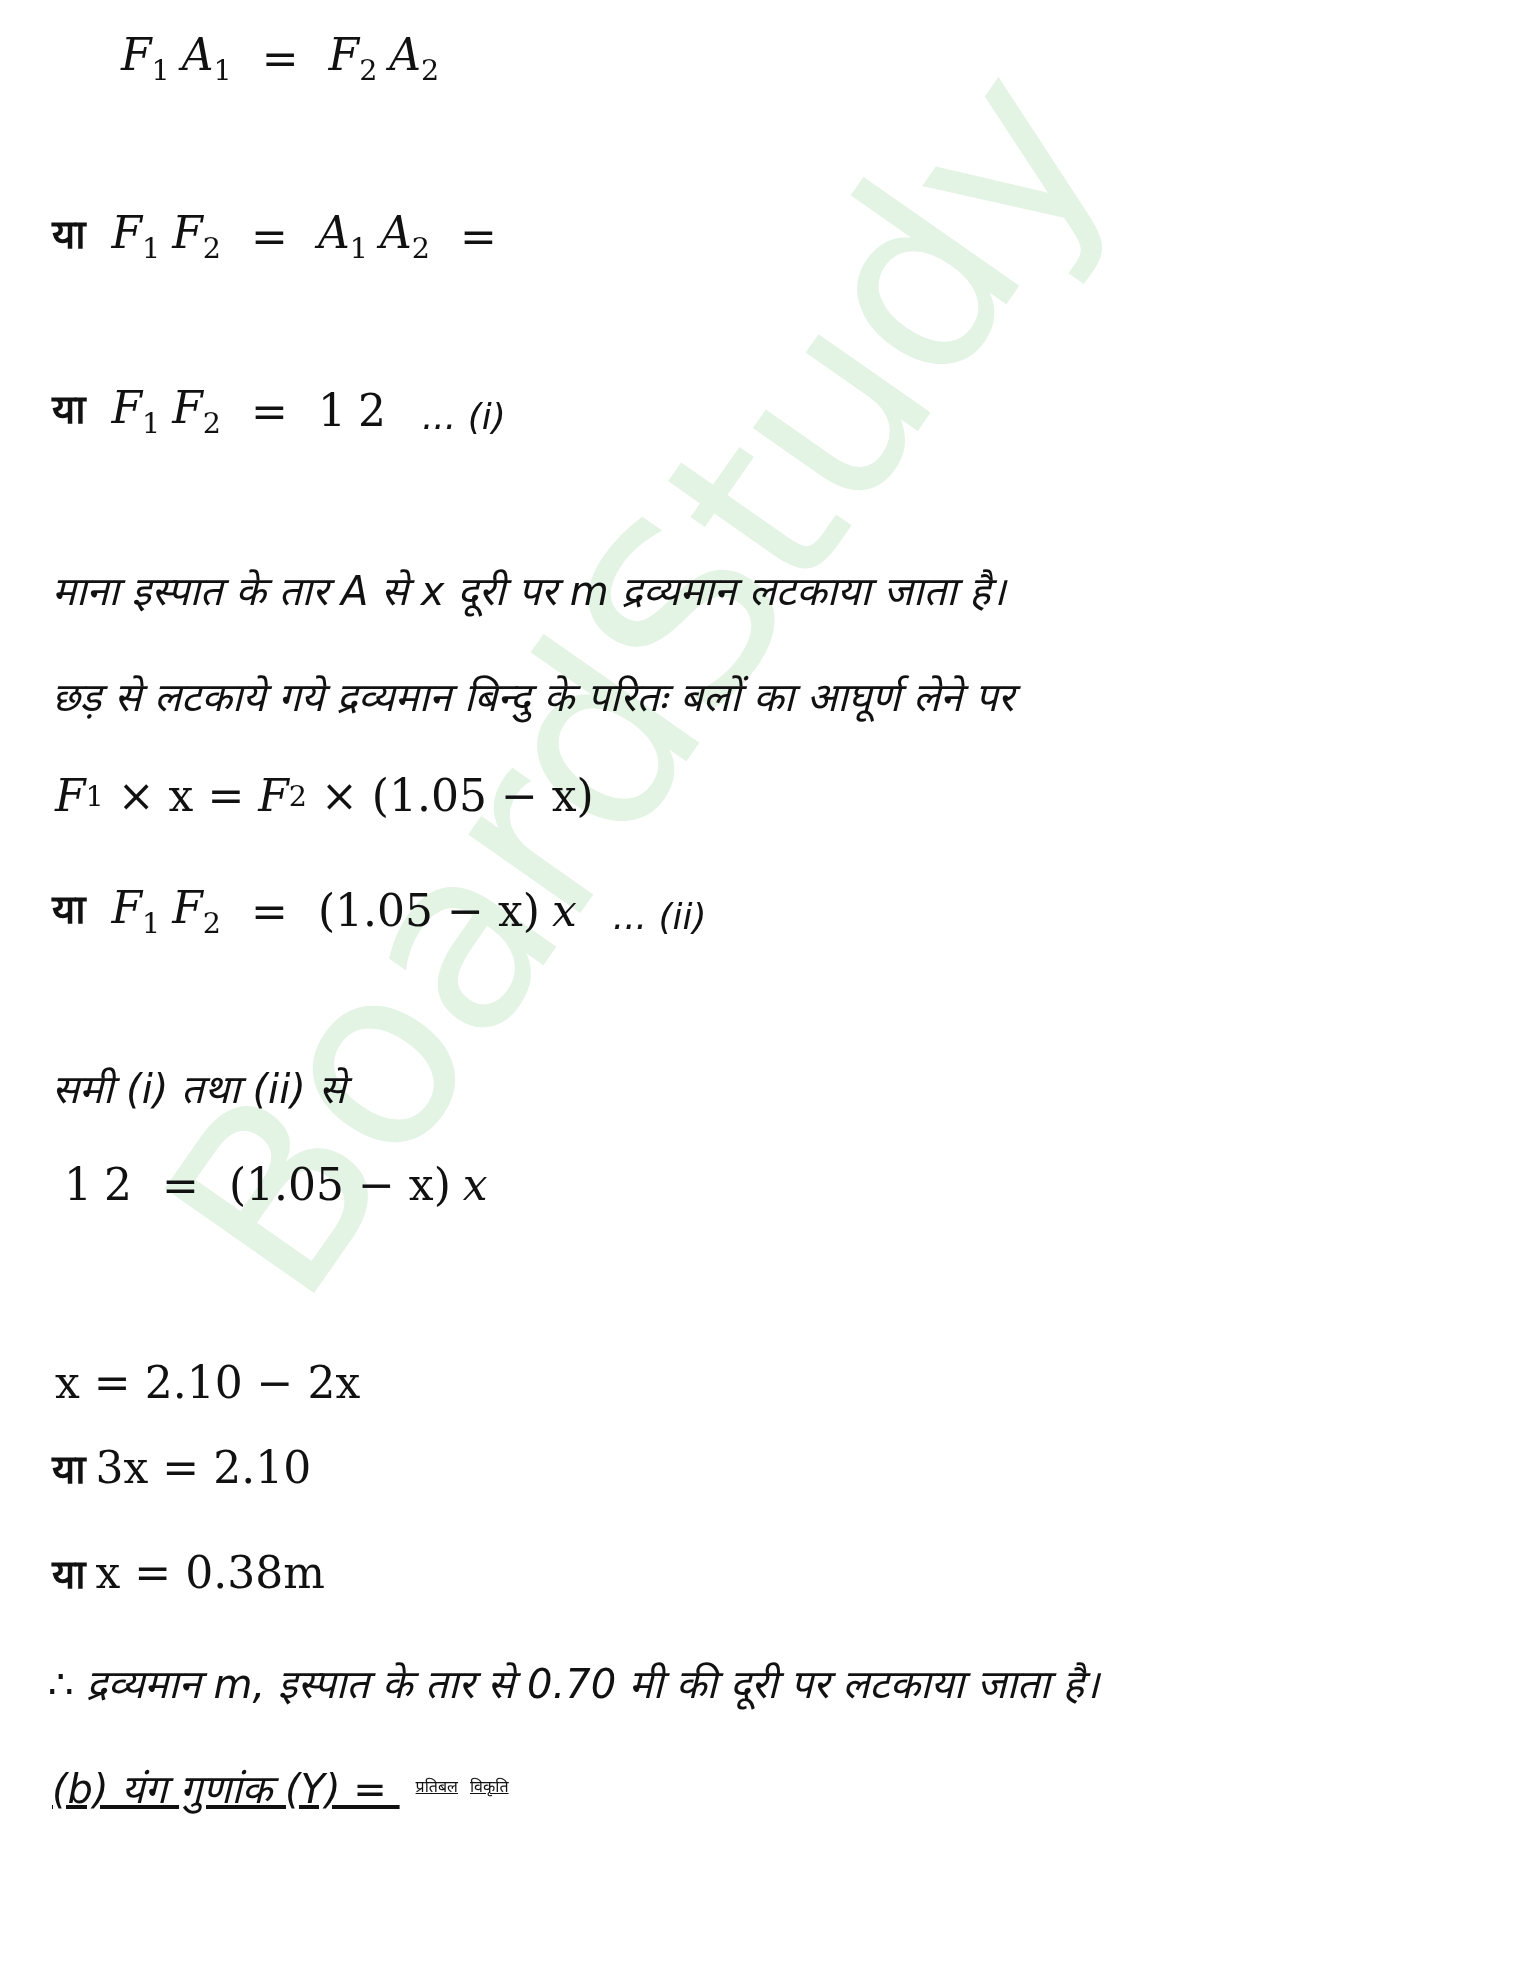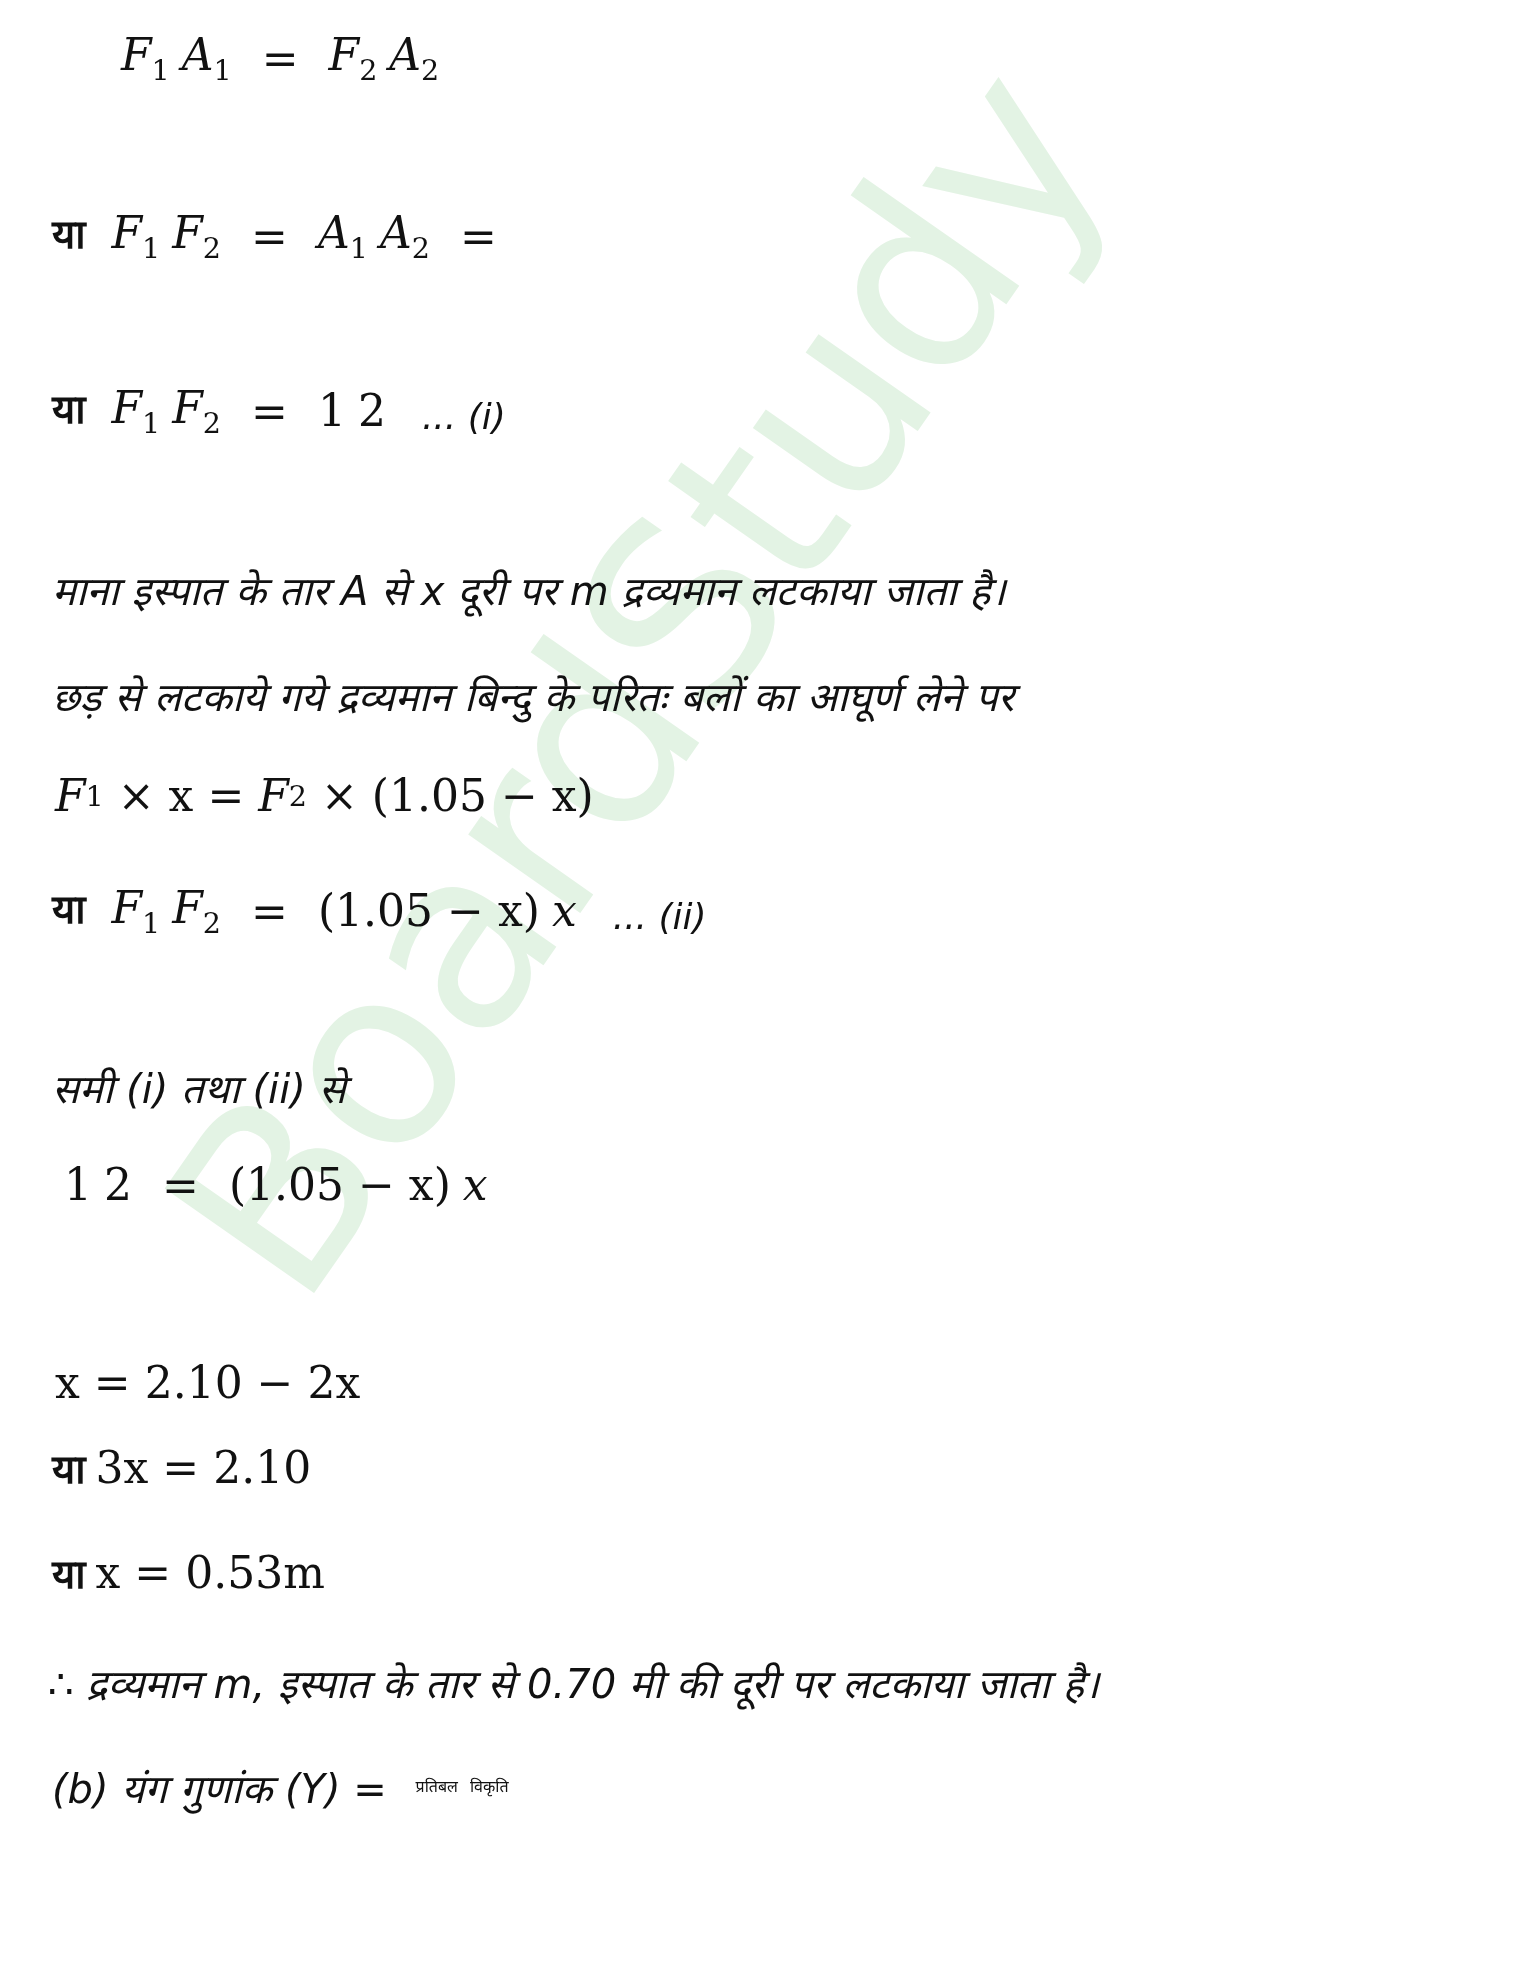--- a/index.html
+++ b/index.html
@@ -121,25 +121,25 @@
 
 <div class="line math" style="left:55px; top:1357px;">x = 2.10 − 2x</div>
 
 <div class="line math" style="left:52px; top:1440px;">
   <span class="ya" style="margin-bottom:0">या</span>
     <span>3x = 2.10</span>
 </div>
 
 <div class="line math" style="left:52px; top:1545px;">
   <span class="ya" style="margin-bottom:0">या</span>
-    <span>x = 0.53m</span>
+    <span>x = 0.38m</span>
 </div>
 
 <div class="line hindi" style="left:48px; top:1655px;">∴ द्रव्यमान m, इस्पात के तार से 0.70 मी की दूरी पर लटकाया जाता है।</div>
 
-<div class="line hindi" style="left:52px; top:1760px;">
+<div class="line hindi" style="left:52px; top:1760px;text-decoration:underline;">
   <span style="white-space:pre">(b) यंग गुणांक (Y) = </span>
   <span class="frac small-frac">
       <span class="num">प्रतिबल</span>
       <span class="bar" style="height:1.5px"></span>
       <span class="den">विकृति</span>
     </span>
 </div>
 
 </body></html>

